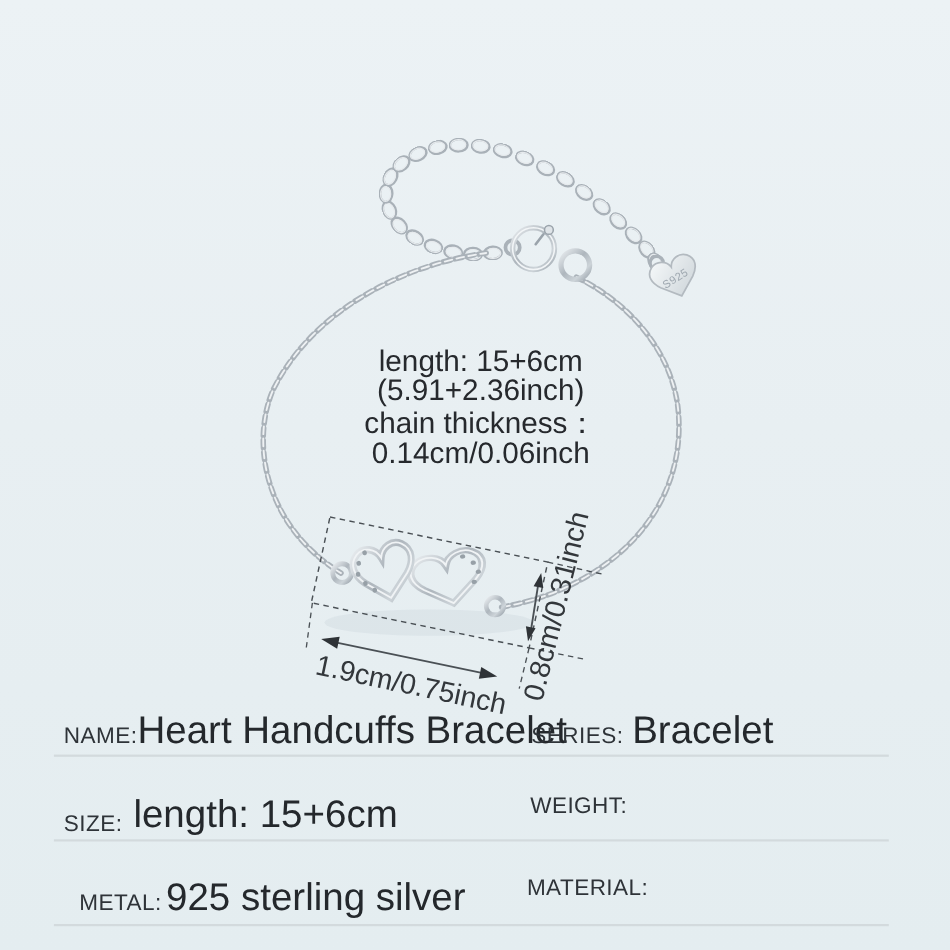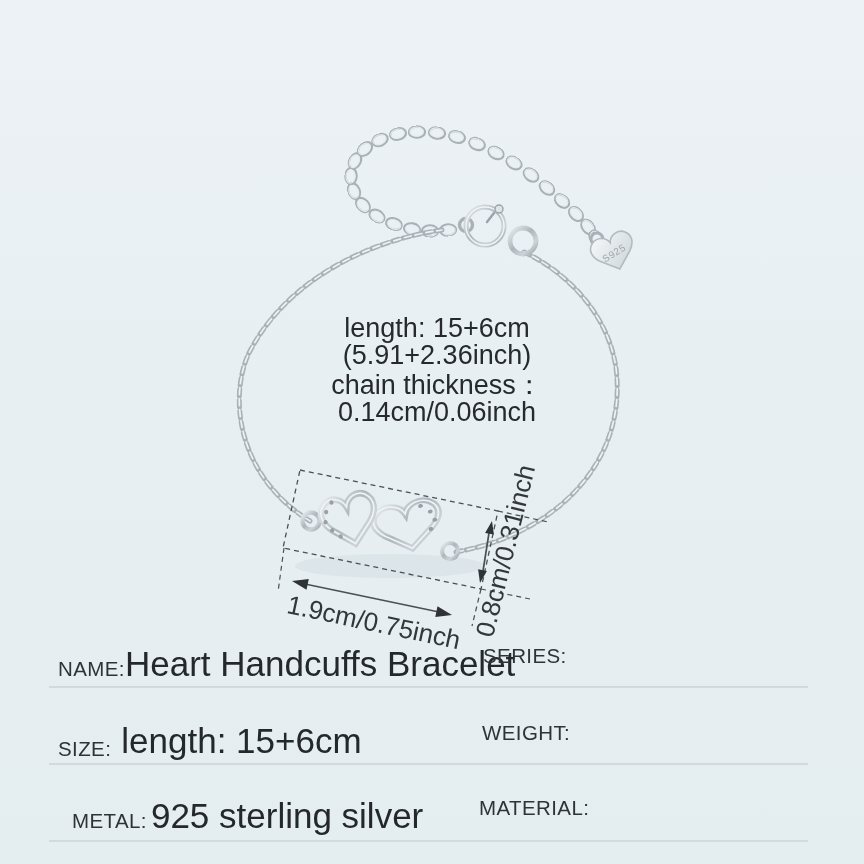--- a/index.html
+++ b/index.html
@@ -151,20 +151,21 @@
   </svg>
 
   <div>
 
     <div class="spec-cell" style="left:58px;top:644px;gap:0;">
       <span class="spec-label">NAME:</span>
       <span class="spec-value">Heart Handcuffs Bracelet</span>
     </div>
     <div class="spec-cell" style="left:483px;top:644px;gap:8px;">
       <span class="spec-label">SERIES:</span>
+      <span class="spec-value">Bracelet</span>
     </div>
     <div class="divider" style="top:686px;"></div>
 
     <div class="spec-cell" style="left:58px;top:721px;gap:10px;align-items:flex-end;">
       <span class="spec-label">SIZE:</span>
       <span class="spec-value">length: 15+6cm</span>
     </div>
     <div class="spec-cell" style="left:482px;top:721px;gap:4px;flex-direction:column;">
       <span class="spec-label">WEIGHT:</span>
     </div>

